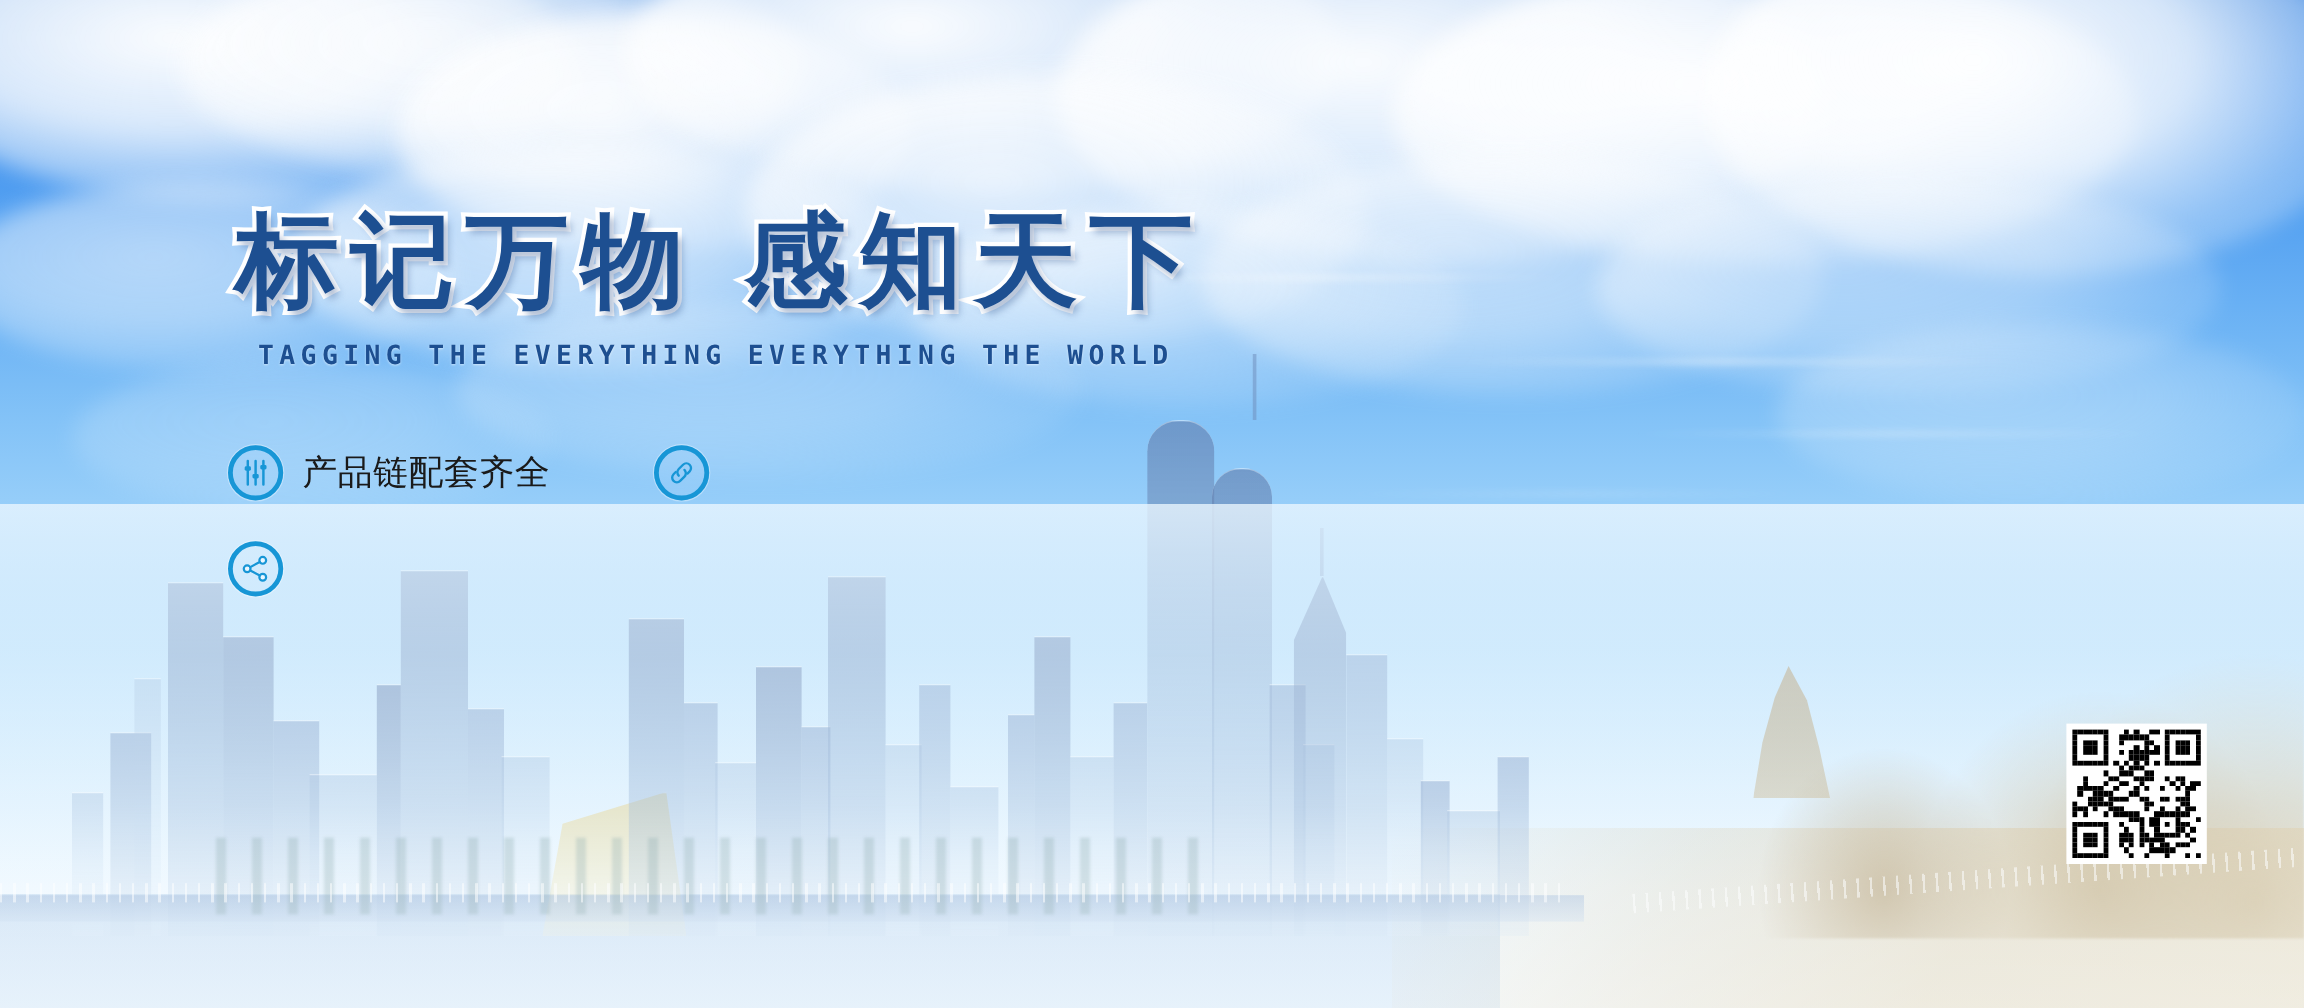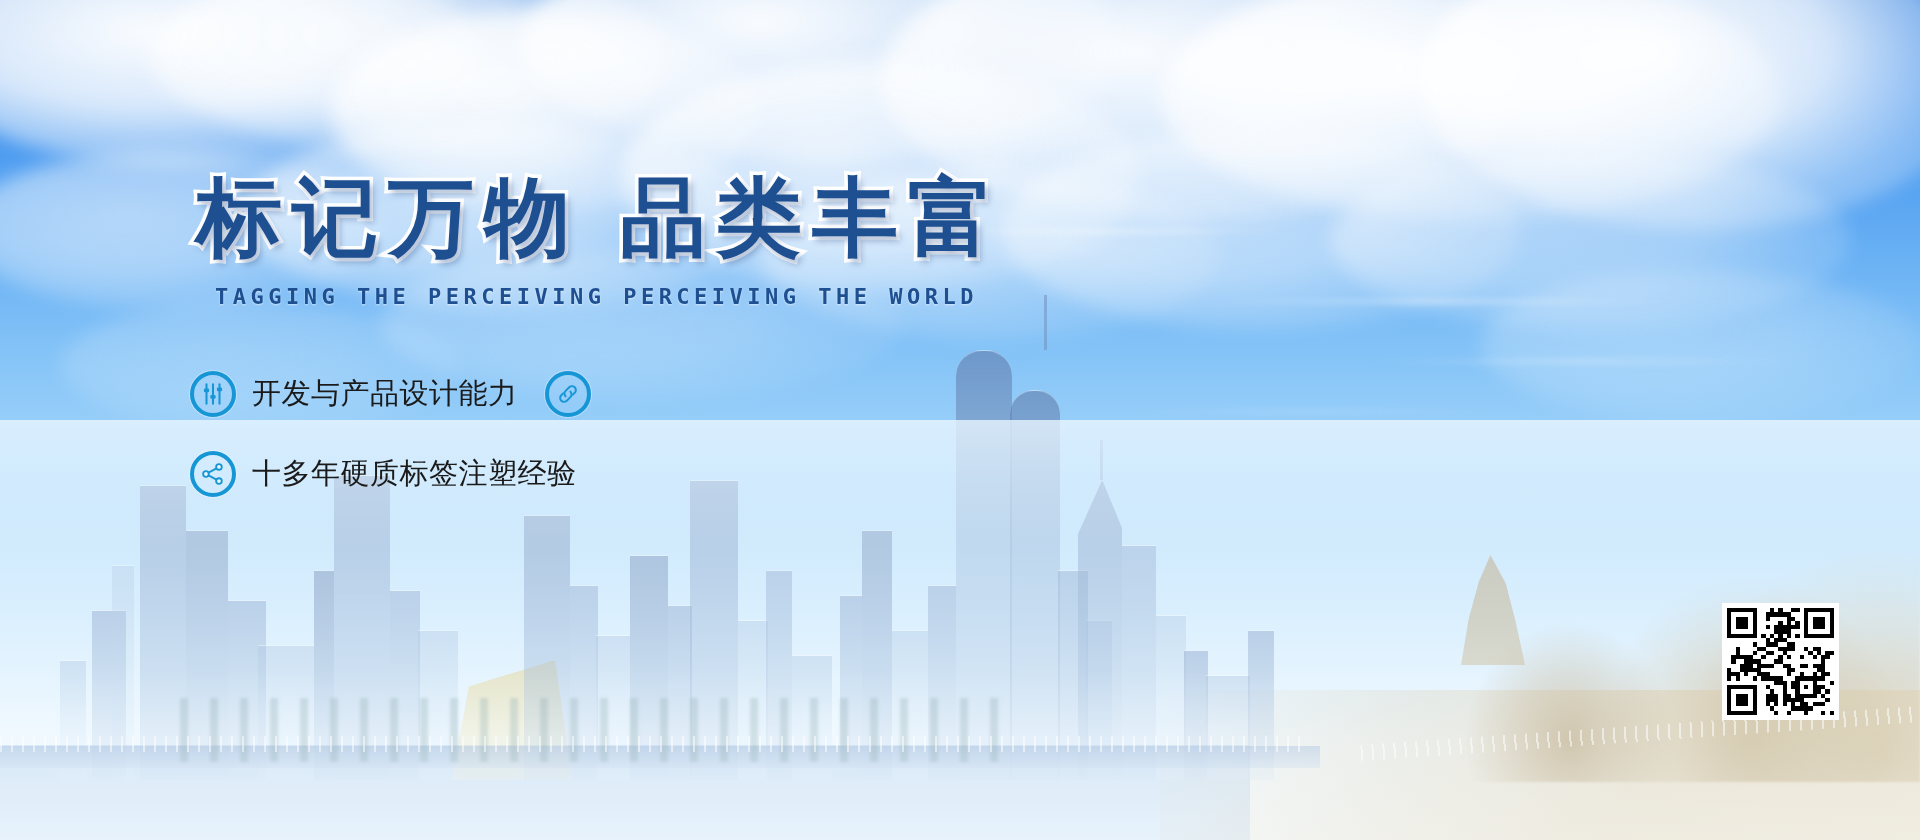--- a/index.html
+++ b/index.html
@@ -196,40 +196,40 @@
     <div class="headland"></div>
     <div class="promenade"></div>
     <div class="trees"></div>
     <div class="rail a"></div>
     <div class="rail b"></div>
     <div class="haze"></div>
   </div>
 
   <div class="content">
 
-    <div class="headline">标记万物 品类丰富</div>
-    <div class="subtitle">TAGGING THE PERCEIVING PERCEIVING THE WORLD</div>
+    <div class="headline">标记万物 感知天下</div>
+    <div class="subtitle">TAGGING THE EVERYTHING EVERYTHING THE WORLD</div>
 
     <div class="features">
 
       <div class="frow">
       </div>
 
       <div class="frow">
         <div class="fcol left">
           <div class="fitem">
             <span class="ficon">
               <svg width="26" height="26" viewBox="0 0 24 24" fill="none" stroke="#1796d6" stroke-width="1.9" stroke-linecap="round">
                 <path d="M6 3 L6 21 M12 3 L12 21 M18 3 L18 21"></path>
                 <rect x="3.6" y="7" width="4.8" height="3.4" rx="1.1" fill="#1796d6" stroke="none"></rect>
                 <rect x="9.6" y="13" width="4.8" height="3.4" rx="1.1" fill="#1796d6" stroke="none"></rect>
                 <rect x="15.6" y="6" width="4.8" height="3.4" rx="1.1" fill="#1796d6" stroke="none"></rect>
               </svg>
             </span>
-            <span class="flabel">开发与产品设计能力</span>
+            <span class="flabel">产品链配套齐全</span>
           </div>
         </div>
         <div class="fcol right">
           <div class="fitem">
             <span class="ficon">
               <svg width="26" height="26" viewBox="0 0 24 24" fill="none" stroke="#1796d6" stroke-width="1.8" stroke-linecap="round">
                 <path d="M14.2 9.8 a3.6 3.6 0 0 1 0 5.1 l-3.3 3.3 a3.6 3.6 0 0 1 -5.1 -5.1 l1.7 -1.7"></path>
                 <path d="M9.8 14.2 a3.6 3.6 0 0 1 0 -5.1 l3.3 -3.3 a3.6 3.6 0 0 1 5.1 5.1 l-1.7 1.7"></path>
               </svg>
             </span>
@@ -241,21 +241,20 @@
         <div class="fcol right">
           <div class="fitem">
             <span class="ficon">
               <svg width="26" height="26" viewBox="0 0 24 24" fill="none" stroke="#1796d6" stroke-width="1.7">
                 <circle cx="17.5" cy="5.5" r="2.6" fill="#eaf7ff"></circle>
                 <circle cx="5.5" cy="12" r="2.6" fill="#eaf7ff"></circle>
                 <circle cx="17.5" cy="18.5" r="2.6" fill="#eaf7ff"></circle>
                 <path d="M7.9 10.7 L15.2 6.8 M7.9 13.3 L15.2 17.2" stroke-linecap="round"></path>
               </svg>
             </span>
-            <span class="flabel">十多年硬质标签注塑经验</span>
           </div>
         </div>
       </div>
 
     </div>
 
     <div class="qr">
       <div class="qr-grid" id="qrgrid">
           <i style="grid-area:1/1"></i>
           <i style="grid-area:1/2"></i>

